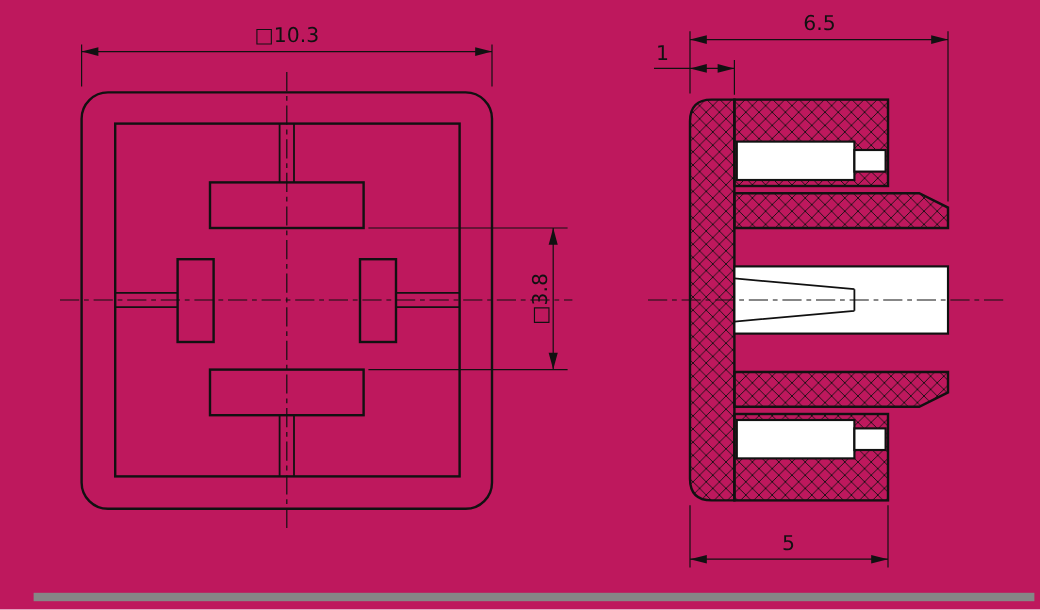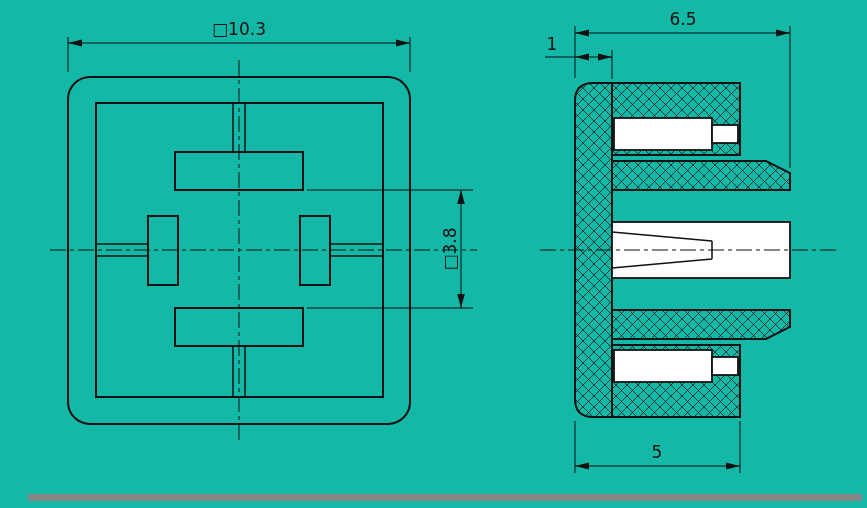--- a/index.html
+++ b/index.html
@@ -1,16 +1,16 @@
 <!DOCTYPE html>
 <html><head>
 <meta charset="utf-8">
 <style>
   html,body { margin:0; padding:0; background:#ffffff; }
-  .canvas { width:867px; height:508px; position:relative; background:#14b8a6; overflow:hidden; }
+  .canvas { width:867px; height:508px; position:relative; background:#be185d; overflow:hidden; }
   svg { display:block; }
   text { font-family:"DejaVu Sans","Liberation Sans",sans-serif; fill:#111111; }
   .dim-text { font-size:17px; }
   .outline { stroke:#111111; stroke-width:2; fill:none; }
   .med     { stroke:#111111; stroke-width:1.5; fill:none; }
   .thin    { stroke:#111111; stroke-width:1; fill:none; }
   .hatched { fill:url(#xhatch); stroke:#111111; stroke-width:2; }
   .whitefill { fill:#ffffff; stroke:#111111; stroke-width:1.8; }
   .arrow { fill:#111111; stroke:none; }
   .centerline { stroke:#111111; stroke-width:1; stroke-dasharray:16 4 4 4; fill:none; }

